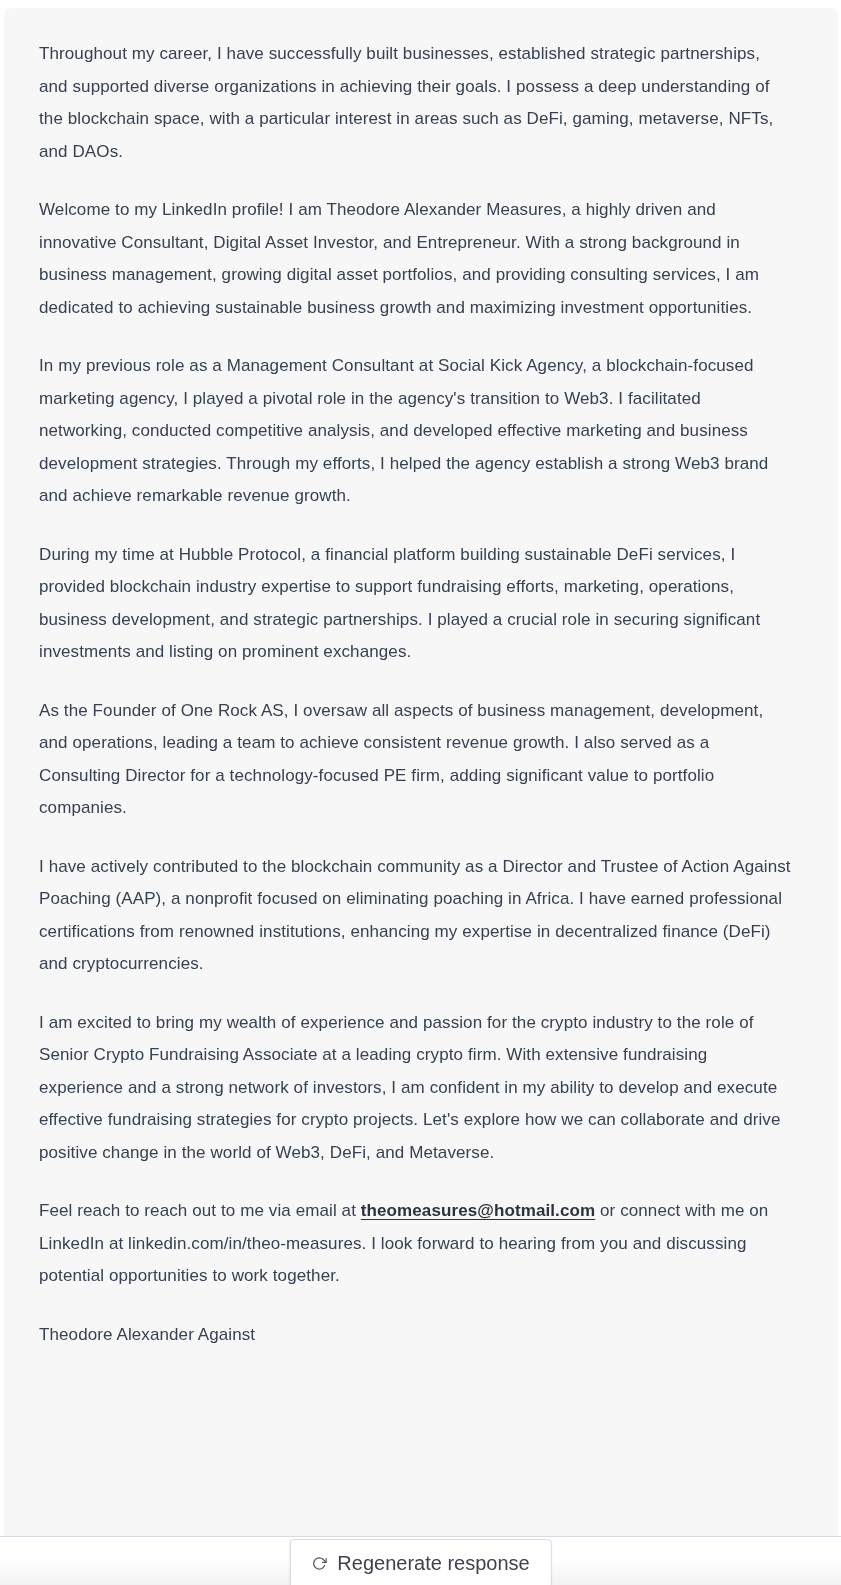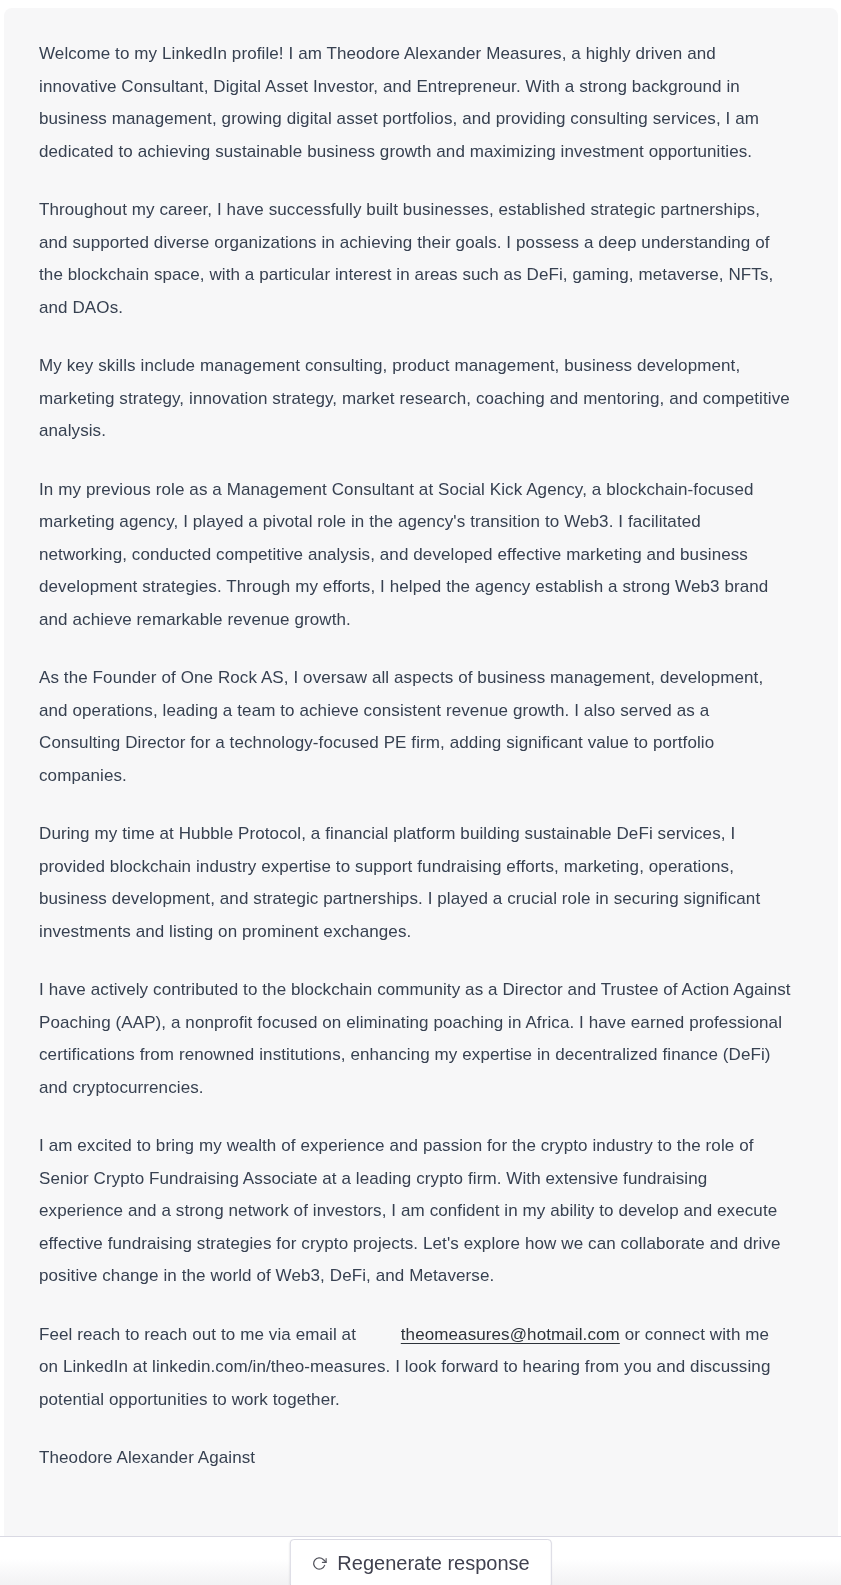--- a/index.html
+++ b/index.html
@@ -41,26 +41,25 @@
 
   .message-content p {
     margin-bottom: 26px;
   }
 
   .message-content p:last-child {
     margin-bottom: 0;
   }
 
   .email-link {
-    font-weight: normal;
+    font-weight: bold;
     color: #2d333a;
     text-decoration: underline;
     text-underline-offset: 3px;
     cursor: pointer;
-    margin-left: 40px;
   }
 
   
   .divider {
     position: absolute;
     top: 1536px;
     left: 0;
     right: 0;
     height: 1px;
     background: #d9d9e3;
@@ -105,26 +104,25 @@
     flex: 0 0 auto;
   }
 </style>
 </head>
 <body>
 
 <div class="page">
 
   <div class="message-panel">
     <div class="message-content">
+      <p>Throughout my career, I have successfully built businesses, established strategic partnerships, and supported diverse organizations in achieving their goals. I possess a deep understanding of the blockchain space, with a particular interest in areas such as DeFi, gaming, metaverse, NFTs, and DAOs.</p>
       <p>Welcome to my LinkedIn profile! I am Theodore Alexander Measures, a highly driven and innovative Consultant, Digital Asset Investor, and Entrepreneur. With a strong background in business management, growing digital asset portfolios, and providing consulting services, I am dedicated to achieving sustainable business growth and maximizing investment opportunities.</p>
-      <p>Throughout my career, I have successfully built businesses, established strategic partnerships, and supported diverse organizations in achieving their goals. I possess a deep understanding of the blockchain space, with a particular interest in areas such as DeFi, gaming, metaverse, NFTs, and DAOs.</p>
-      <p>My key skills include management consulting, product management, business development, marketing strategy, innovation strategy, market research, coaching and mentoring, and competitive analysis.</p>
       <p>In my previous role as a Management Consultant at Social Kick Agency, a blockchain-focused marketing agency, I played a pivotal role in the agency's transition to Web3. I facilitated networking, conducted competitive analysis, and developed effective marketing and business development strategies. Through my efforts, I helped the agency establish a strong Web3 brand and achieve remarkable revenue growth.</p>
+      <p>During my time at Hubble Protocol, a financial platform building sustainable DeFi services, I provided blockchain industry expertise to support fundraising efforts, marketing, operations, business development, and strategic partnerships. I played a crucial role in securing significant investments and listing on prominent exchanges.</p>
       <p>As the Founder of One Rock AS, I oversaw all aspects of business management, development, and operations, leading a team to achieve consistent revenue growth. I also served as a Consulting Director for a technology-focused PE firm, adding significant value to portfolio companies.</p>
-      <p>During my time at Hubble Protocol, a financial platform building sustainable DeFi services, I provided blockchain industry expertise to support fundraising efforts, marketing, operations, business development, and strategic partnerships. I played a crucial role in securing significant investments and listing on prominent exchanges.</p>
       <p>I have actively contributed to the blockchain community as a Director and Trustee of Action Against Poaching (AAP), a nonprofit focused on eliminating poaching in Africa. I have earned professional certifications from renowned institutions, enhancing my expertise in decentralized finance (DeFi) and cryptocurrencies.</p>
       <p>I am excited to bring my wealth of experience and passion for the crypto industry to the role of Senior Crypto Fundraising Associate at a leading crypto firm. With extensive fundraising experience and a strong network of investors, I am confident in my ability to develop and execute effective fundraising strategies for crypto projects. Let's explore how we can collaborate and drive positive change in the world of Web3, DeFi, and Metaverse.</p>
       <p><span>Feel reach to reach out to me via email at </span><span class="email-link">theomeasures@hotmail.com</span><span> or connect with me on LinkedIn at linkedin.com/in/theo-measures. I look forward to hearing from you and discussing potential opportunities to work together.</span></p>
       <p>Theodore Alexander Against</p>
     </div>
   </div>
 
   <div class="divider"></div>
 
   <div class="footer-area"></div>

